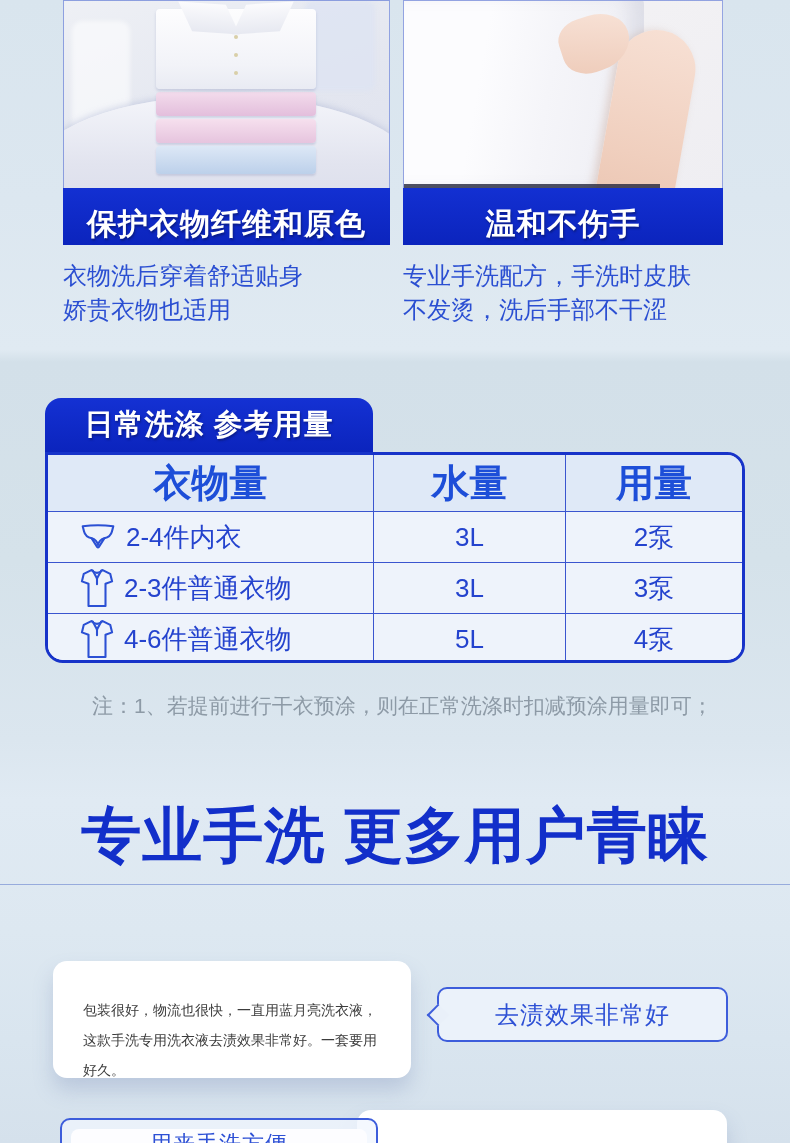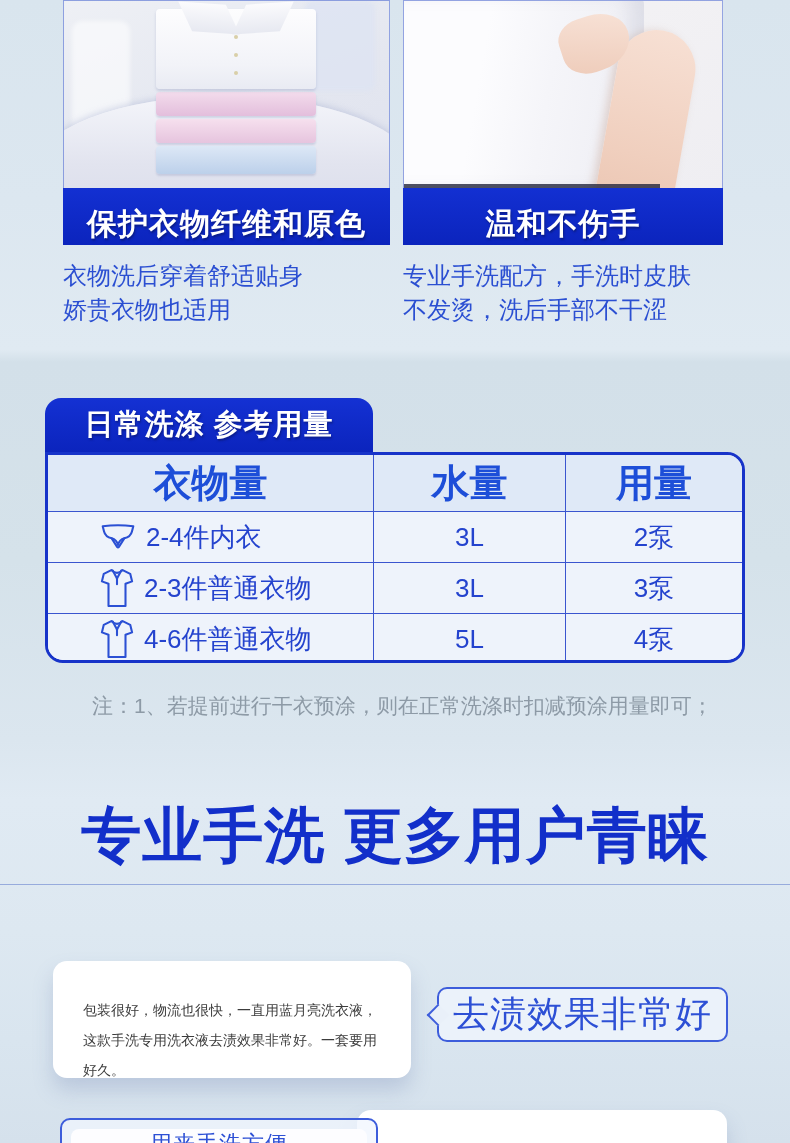--- a/index.html
+++ b/index.html
@@ -50,40 +50,40 @@
     display:flex;align-items:center;justify-content:center;}
   .dosage-title span{color:#fff;font-size:29px;font-weight:bold;letter-spacing:1px;text-shadow:1px 2px 2px rgba(10,20,90,.5);text-align:center;}
   .dosage-table{position:absolute;left:45px;top:452px;width:700px;height:211px;box-sizing:border-box;
     border:3px solid #1733c9;border-radius:0 18px 18px 18px;background:#eef3fb;overflow:hidden;}
   .t-row{display:grid;grid-template-columns:325px 192px auto;}
   .t-row.t-head{height:56px;background:#dfe9f7;}
   .t-row.t-body{height:50px;border-top:1px solid #3a55cf;background:#eef3fb;}
   .t-cell{display:flex;align-items:center;justify-content:center;color:#2443ce;font-size:26px;position:relative;}
   .t-cell + .t-cell{border-left:1px solid #3a55cf;}
   .t-head .t-cell{font-weight:bold;font-size:38px;color:#1d4ed8;}
-  .t-cell.item{justify-content:flex-start;padding-left:52px;gap:10px;}
+  .t-cell.item{justify-content:flex-start;padding-left:32px;gap:10px;}
   .cloth-icon{color:#2b50d4;flex:0 0 auto;display:flex;align-items:center;}
 
   
   .notes{position:absolute;left:92px;top:690px;color:#8d9aa6;font-size:21px;line-height:32px;}
 
   
   .big-heading{position:absolute;left:0;top:796px;width:790px;text-align:center;
     color:#122fca;font-size:60px;font-weight:bold;letter-spacing:1px;}
   .heading-divider{position:absolute;left:0;top:884px;width:790px;height:1px;background:rgba(80,110,200,.5);}
 
   
   .review-card{position:absolute;background:#fff;border-radius:14px;box-shadow:0 12px 20px rgba(110,130,175,.28);}
   .review-card::before{content:"";position:absolute;top:12px;left:12px;right:-13px;bottom:-12px;background:rgba(255,255,255,.45);border-radius:14px;z-index:-2;}
   .review-card::after{content:"";position:absolute;top:6px;left:6px;right:-7px;bottom:-6px;background:rgba(255,255,255,.75);border-radius:14px;z-index:-1;}
   .review-card-1{left:53px;top:961px;width:358px;height:117px;}
   .review-card-1 p{margin:0;padding:34px 28px 0 30px;font-size:14px;line-height:30px;color:#3c3c3c;}
   .quote-bubble{position:absolute;box-sizing:border-box;border:2px solid #3d5ddb;border-radius:10px;
     background:rgba(240,246,253,.75);display:flex;align-items:center;justify-content:center;}
-  .quote-bubble span{color:#2d50d5;font-size:36px;letter-spacing:1px;}
+  .quote-bubble span{color:#2d50d5;font-size:24px;letter-spacing:1px;}
   .bubble-1{left:437px;top:987px;width:291px;height:55px;}
   .bubble-1::before{content:"";position:absolute;left:-9px;top:50%;width:14px;height:14px;
     transform:translateY(-50%) rotate(45deg);background:#e9f0f9;
     border-left:2px solid #3d5ddb;border-bottom:2px solid #3d5ddb;}
   .review-card-2{left:357px;top:1110px;width:370px;height:90px;}
   .bubble-2{left:60px;top:1118px;width:318px;height:80px;align-items:flex-start;}
   .bubble-2 .inner{position:absolute;left:9px;right:9px;top:9px;bottom:-10px;background:#fdfdff;border-radius:8px;}
   .bubble-2 span{position:relative;margin-top:9px;font-size:22px;}
 </style>
 </head>

